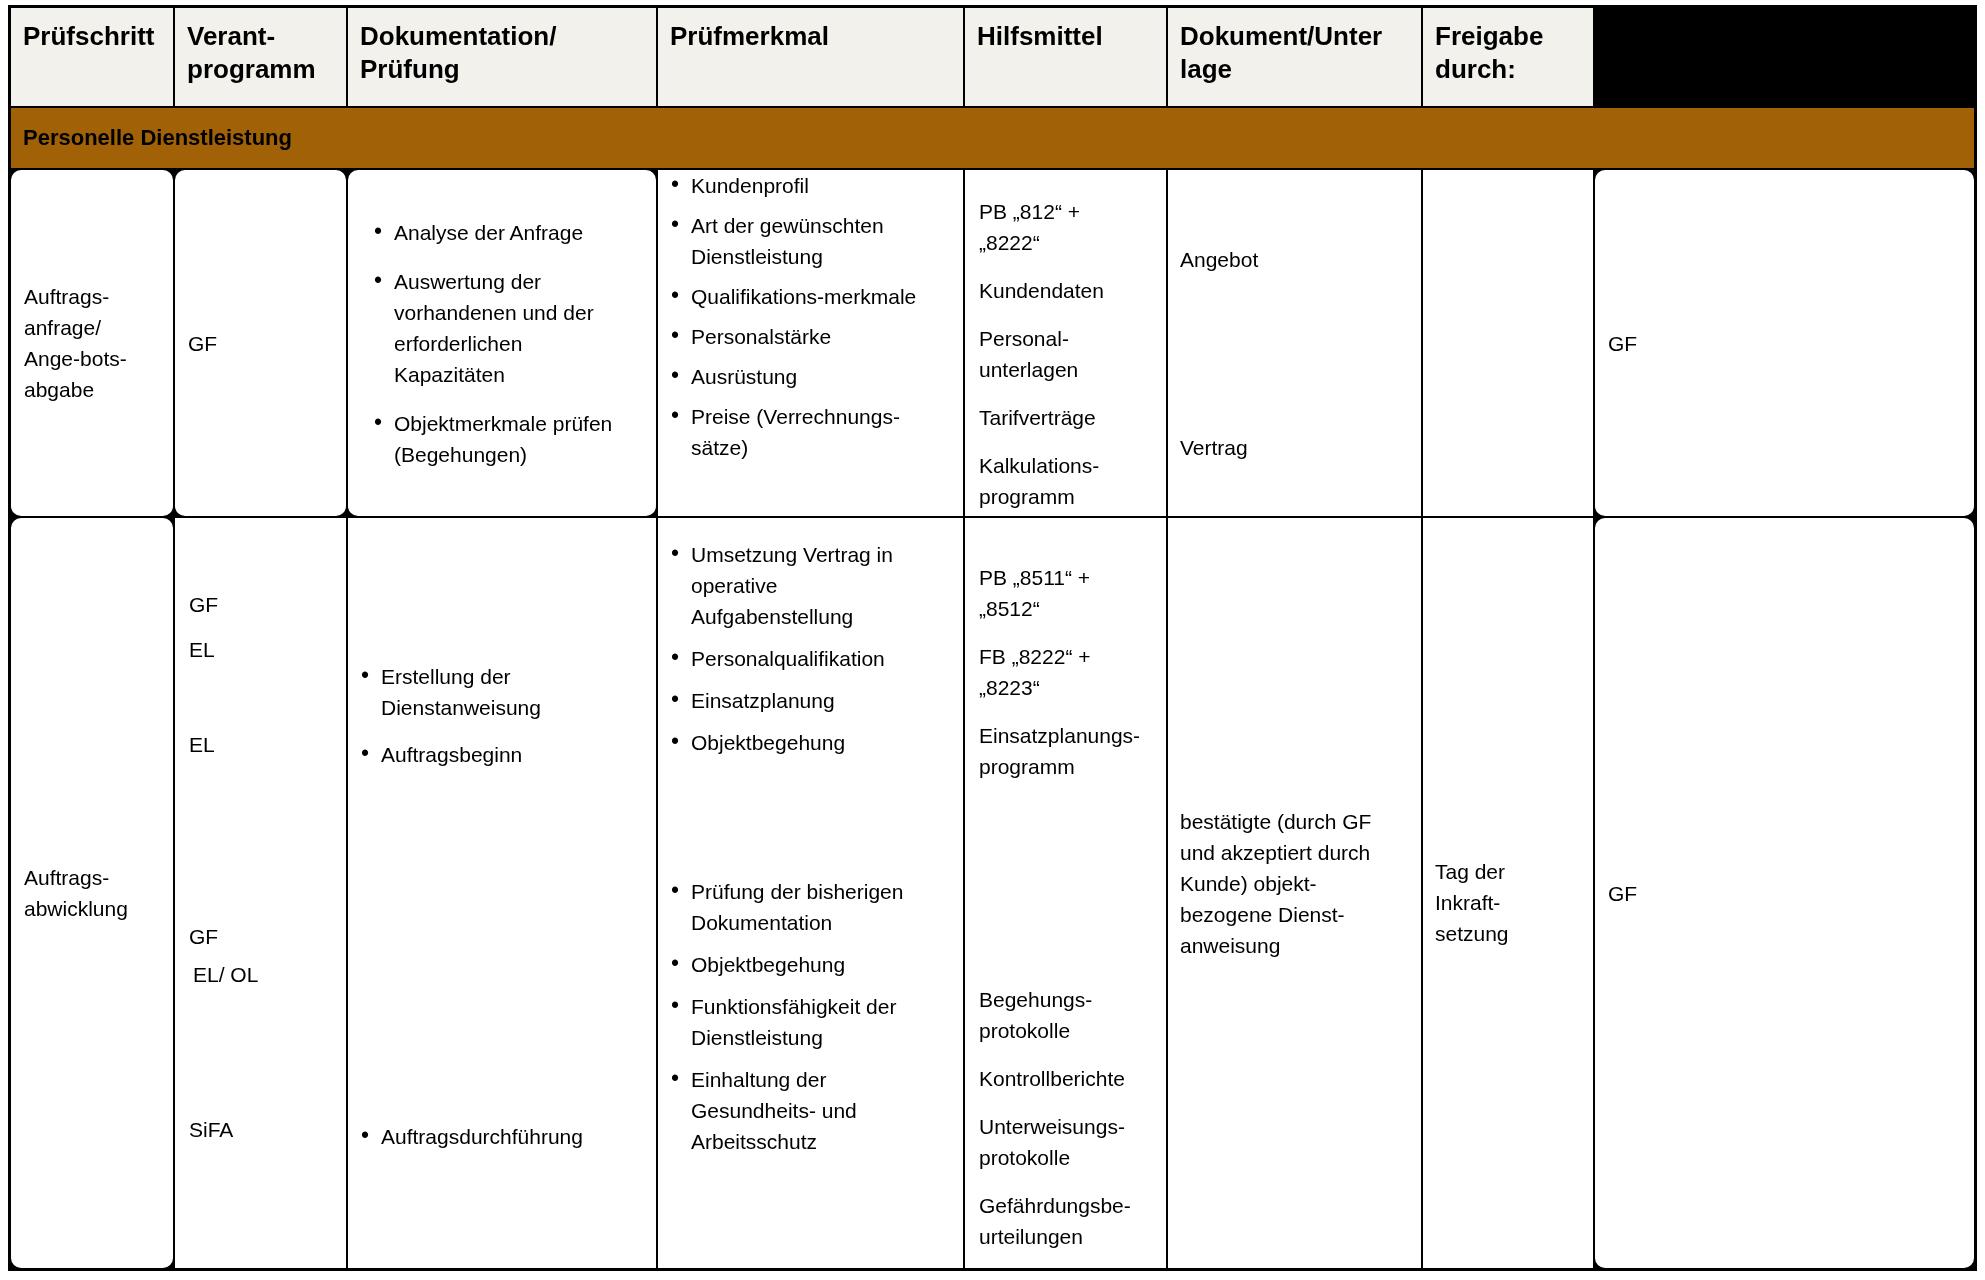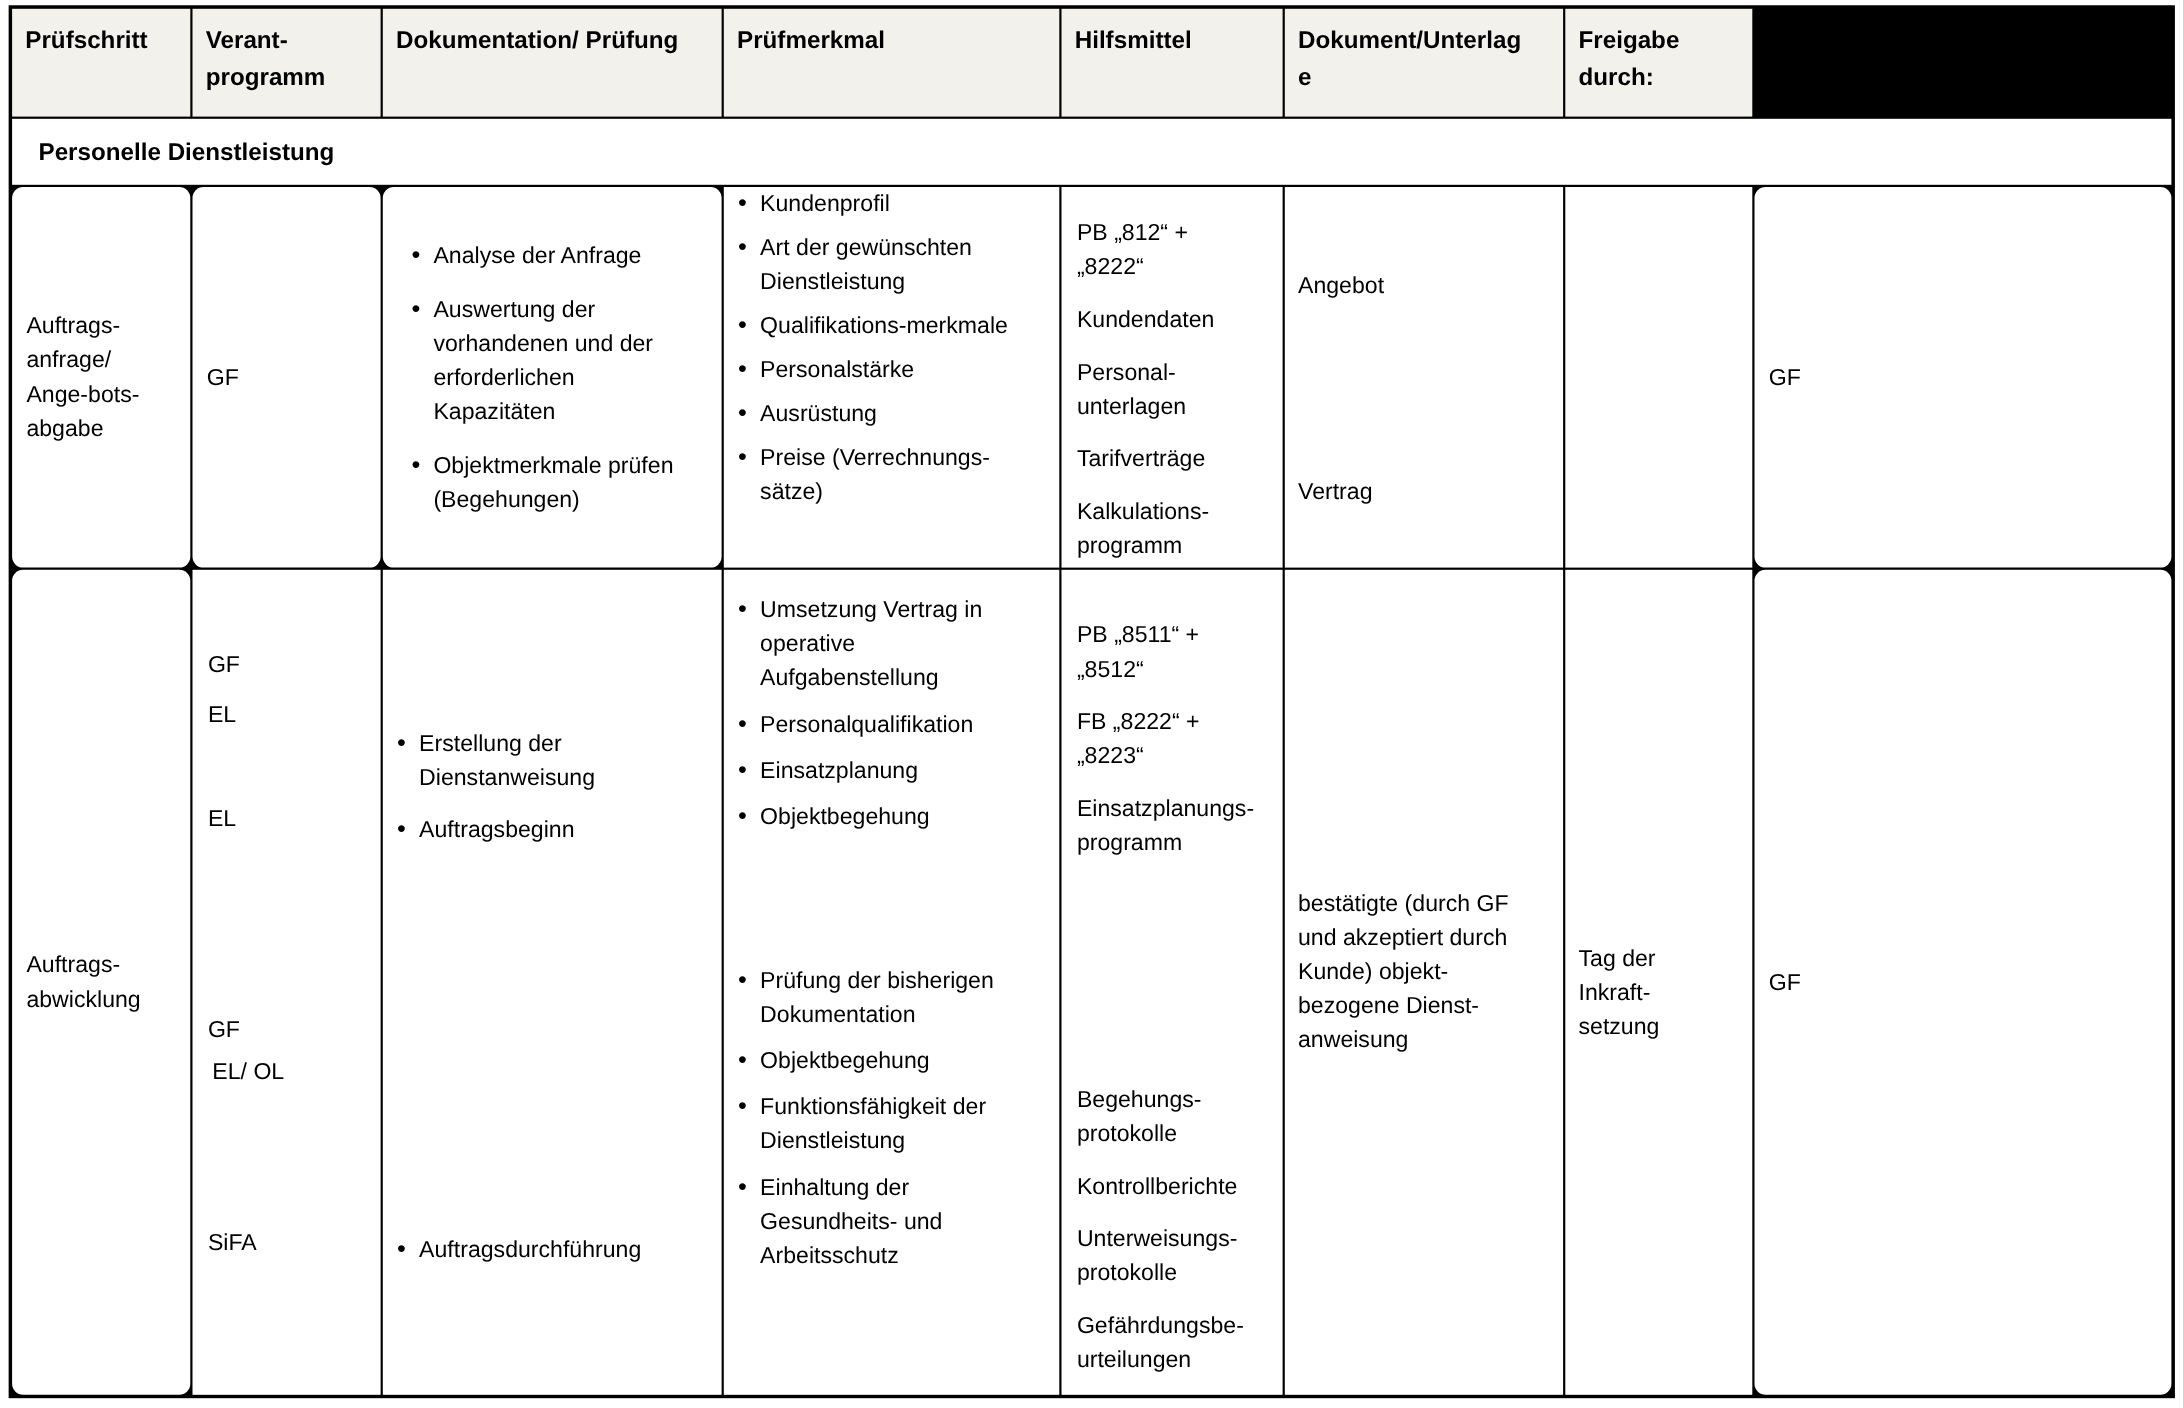--- a/index.html
+++ b/index.html
@@ -12,27 +12,27 @@
     position:absolute;left:8px;top:5px;
     display:grid;
     grid-template-columns:162px 171px 308px 305px 201px 253px 170px 379px;
     grid-template-rows:98px 60px 346px 750px;
     gap:2px;background:#000;border:3px solid #000;
   }
   .cell{background:#fff;position:relative;overflow:hidden;}
   .txt{white-space:pre-line;}
 
   
-  .hd{background:#f2f1ec;font-weight:bold;font-size:22px;line-height:33px;
+  .hd{background:#f2f1ec;font-weight:bold;font-size:26px;line-height:33px;
       padding:12px 11px 0 12px;}
   .hd .wrapbrk{display:inline-block;max-width:208px;overflow-wrap:anywhere;}
 
   
-  .band{grid-column:1/-1;background:#ffffff;display:flex;align-items:center;
-        padding-left:24px;font-weight:bold;font-size:22px;}
+  .band{grid-column:1/-1;background:#a16207;display:flex;align-items:center;
+        padding-left:12px;font-weight:bold;font-size:22px;}
 
   
   .body{font-size:21px;line-height:31px;}
   .vcenter{display:flex;flex-direction:column;justify-content:center;
            padding-left:13px;padding-right:8px;border-radius:10px;}
 
   
   .li{position:relative;padding-left:33px;padding-right:8px;}
   .li::before{content:"\2022";position:absolute;left:13px;top:-1px;font-size:23px;}
 

